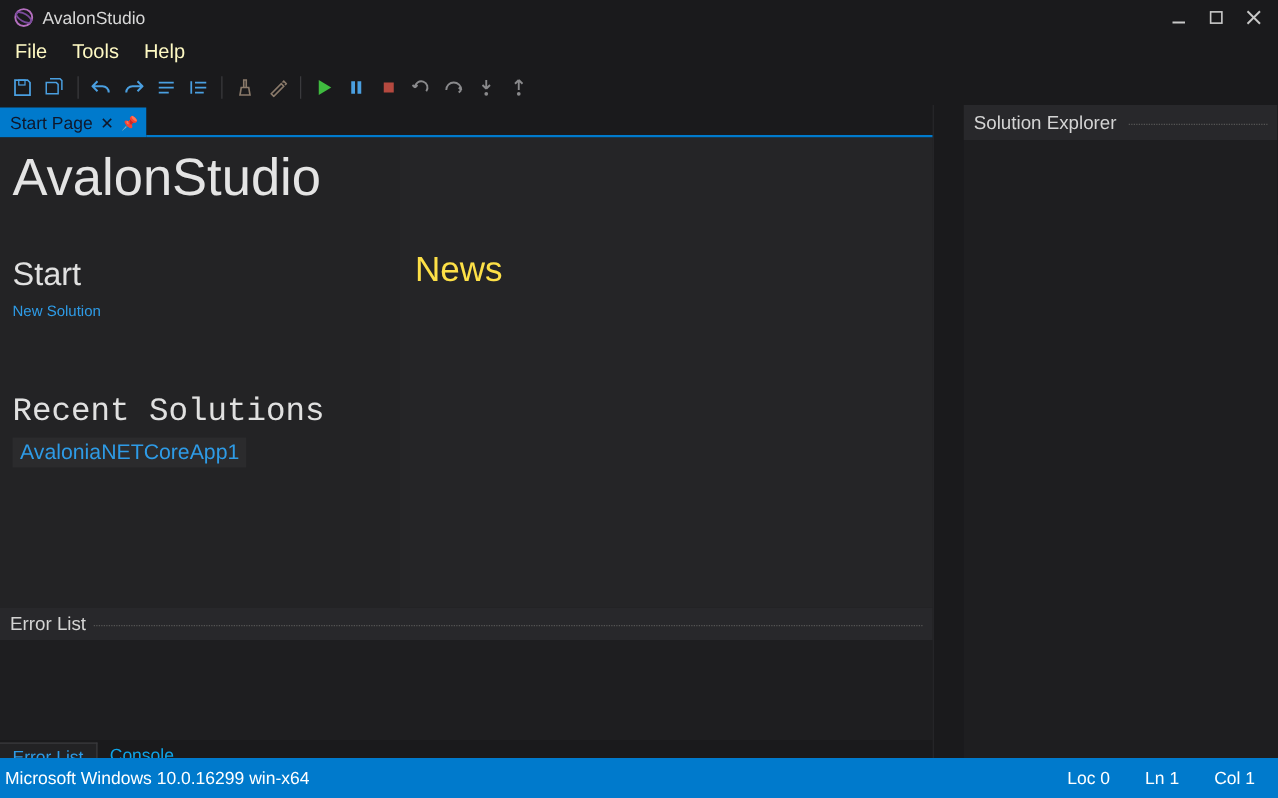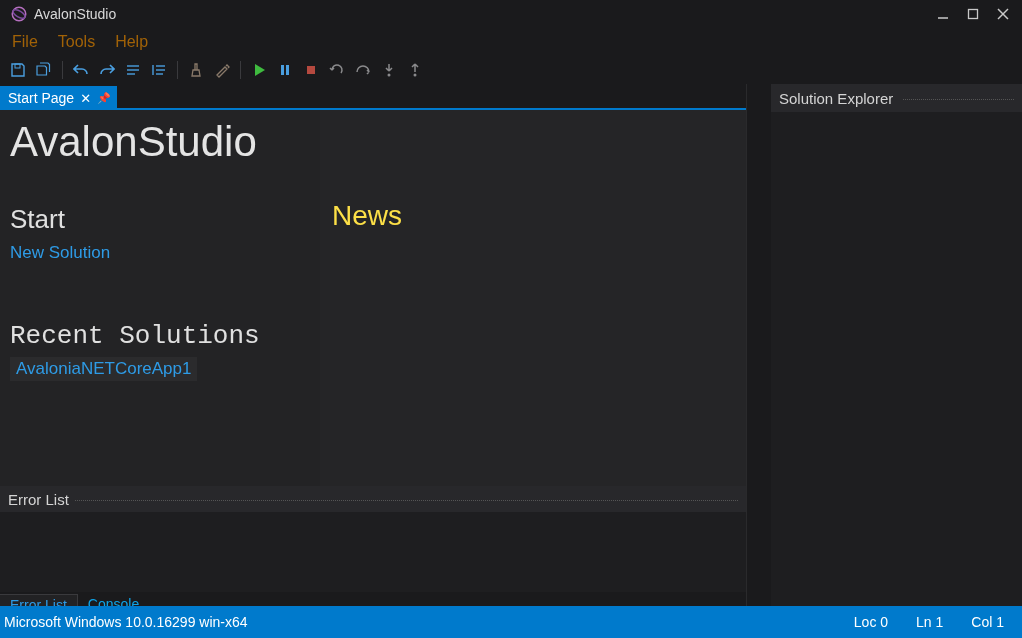--- a/index.html
+++ b/index.html
@@ -5,46 +5,46 @@
 * { margin: 0; padding: 0; box-sizing: border-box; font-family: "Segoe UI", sans-serif; }
 html, body { width: 1022px; height: 638px; background: #1a1a1c; color: #d0d0d0; overflow: hidden; }
 
 .titlebar { height: 28px; display: flex; align-items: center; padding: 0 4px; background: #1a1a1c; }
 .titlebar .logo-icon { width: 18px; height: 18px; margin: 0 6px; }
 .titlebar .title { color: #d8d8d8; font-size: 14px; }
 .titlebar .spacer { flex: 1; }
 .titlebar .win-btn { width: 30px; height: 22px; display: flex; align-items: center; justify-content: center; color: #c8c8c8; font-size: 14px; }
 
 .menubar { height: 28px; display: flex; align-items: center; padding: 0 2px; background: #1a1a1c; }
-.menubar .menu-item { padding: 2px 10px; color: #a16207; font-size: 16px; }
+.menubar .menu-item { padding: 2px 10px; color: #fef9c3; font-size: 16px; }
 
 .toolbar { height: 28px; display: flex; align-items: center; padding: 0 8px; gap: 6px; background: #1a1a1c; }
 .toolbar .sep { width: 1px; height: 18px; background: #3a3a3d; margin: 0 2px; }
 .toolbar .tb-btn { width: 20px; height: 20px; display: flex; align-items: center; justify-content: center; color: #7bb1e0; }
 .toolbar .tb-btn svg { width: 16px; height: 16px; }
 
 .main-area { display: flex; height: calc(638px - 28px - 28px - 28px - 22px); }
 .center { flex: 1; display: flex; flex-direction: column; border-right: 1px solid #2a2a2c; }
 .right-panel { width: 251px; background: #1e1e20; display: flex; flex-direction: column; margin-left: 24px; }
 .right-panel .panel-header { height: 28px; background: #28282b; display: flex; align-items: center; padding: 0 8px; color: #d4d4d4; font-size: 15px; }
 .right-panel .panel-header .hd-title { margin-right: 6px; }
 .right-panel .panel-header::after { content: ""; flex: 1; height: 1px; border-top: 1px dotted #555; align-self: center; margin-left: 4px; margin-top: 4px; }
 
 .tabbar { height: 26px; display: flex; align-items: flex-end; background: #1a1a1c; }
-.tabbar .tab { background: #007acc; color: #ffffff; display: flex; align-items: center; height: 24px; padding: 0 6px 0 8px; font-size: 14px; gap: 6px; }
+.tabbar .tab { background: #007acc; color: #0f172a; display: flex; align-items: center; height: 24px; padding: 0 6px 0 8px; font-size: 14px; gap: 6px; }
 .tabbar .tab .tab-close { font-size: 13px; }
 .tabbar .tab .tab-pin { font-size: 11px; }
 .tabbar::after { content:""; flex:1; height:2px; background:#007acc; align-self:flex-end; }
 
 .start-page { flex: 1; display: flex; background: #252527; color: #d4d4d4; overflow: hidden; }
 .start-left { width: 320px; padding: 8px 10px 10px 10px; background: #232325; }
 .start-left h1 { font-weight: 300; font-size: 42px; color: #e4e4e4; margin-bottom: 38px; }
 .start-left h2 { font-weight: 300; font-size: 26px; color: #e0e0e0; margin-top: 18px; margin-bottom: 6px; }
 .start-left h2.recent { margin-top: 56px; font-family: Liberation Mono, monospace; }
-.start-left .link { color: #2e9be6; font-size: 17px; line-height: 1.4; display: block; }
+.start-left .link { color: #2e9be6; font-size: 12px; line-height: 1.4; display: block; }
 .start-left .recent-item { color: #2e9be6; font-size: 17px; background: #2b2b2d; padding: 2px 6px; display: inline-block; }
 .start-right { flex: 1; padding: 90px 12px 12px 12px; }
 .start-right h2 { font-weight: 300; font-size: 28px; color: #fde047; }
 
 .bottom-panel { height: 130px; background: #1e1e20; display: flex; flex-direction: column; }
 .bottom-panel .panel-header { height: 26px; background: #28282b; display: flex; align-items: center; padding: 0 8px; color: #d4d4d4; font-size: 15px; }
 .bottom-panel .panel-header::after { content: ""; flex: 1; height: 1px; border-top: 1px dotted #555; align-self: center; margin-left: 6px; margin-top: 4px; }
 .bottom-panel .panel-body { flex: 1; background: #1e1e20; }
 .bottom-panel .panel-tabs { height: 24px; display: flex; align-items: center; background: #1a1a1c; gap: 0; }
 .bottom-panel .panel-tabs .ptab { padding: 2px 10px; font-size: 14px; color: #0ea5e9; }

